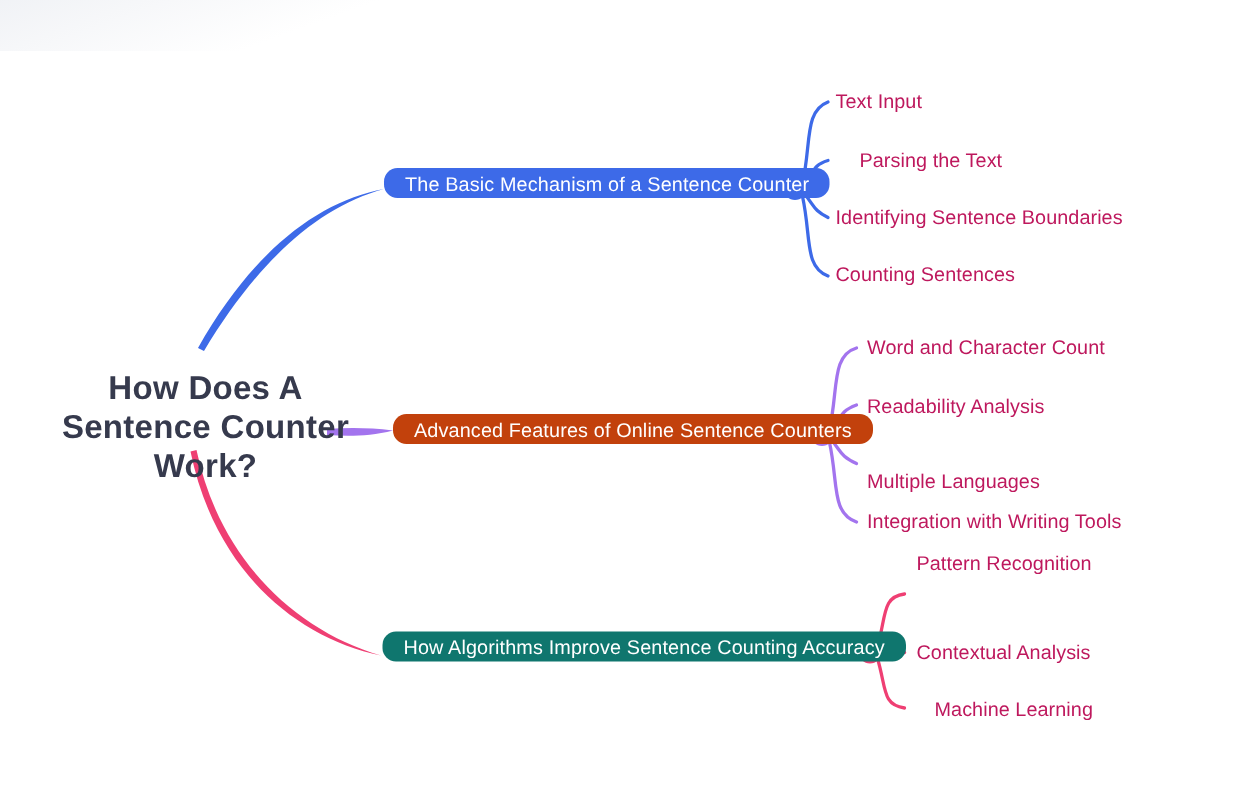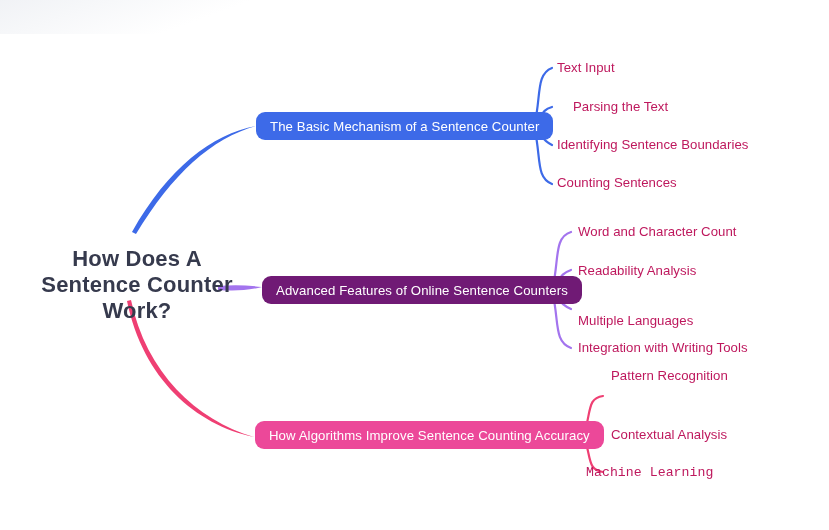--- a/index.html
+++ b/index.html
@@ -27,26 +27,26 @@
   }
   .node{
     position:absolute;
     display:flex;align-items:center;justify-content:center;
     border-radius:9px;
     color:#ffffff;
     font-size:13.2px;
     letter-spacing:.1px;
     white-space:nowrap;
     padding:0 14px;
-    height:28px;
+    height:20px;
     box-sizing:border-box;
   }
   .node.blue  {background:#3d6ae8;}
-  .node.purple{background:#701a75;}
-  .node.red   {background:#ec4899;justify-content:flex-end;}
+  .node.purple{background:#c2410c;}
+  .node.red   {background:#0f766e;justify-content:flex-end;}
 
   .root{
     position:absolute;
     left:32px;top:246px;
     width:210px;
     text-align:center;
     color:#363a4d;
     font-size:22px;
     line-height:26px;
     font-weight:600;
@@ -146,17 +146,17 @@
   <div class="leaf" style="left:578px;top:340px;">
     <span>Integration with Writing Tools</span>
   </div>
 
   <div class="leaf" style="left:611px;top:368px;">
     <span>Pattern Recognition</span>
   </div>
   <div class="leaf" style="left:611px;top:427px;">
     <span>Contextual Analysis</span>
   </div>
-  <div class="leaf" style="left:586px;top:465px;font-family:Liberation Mono, monospace;">
+  <div class="leaf" style="left:623px;top:465px;">
     <span>Machine Learning</span>
   </div>
 
 </div>
 
 </body></html>

